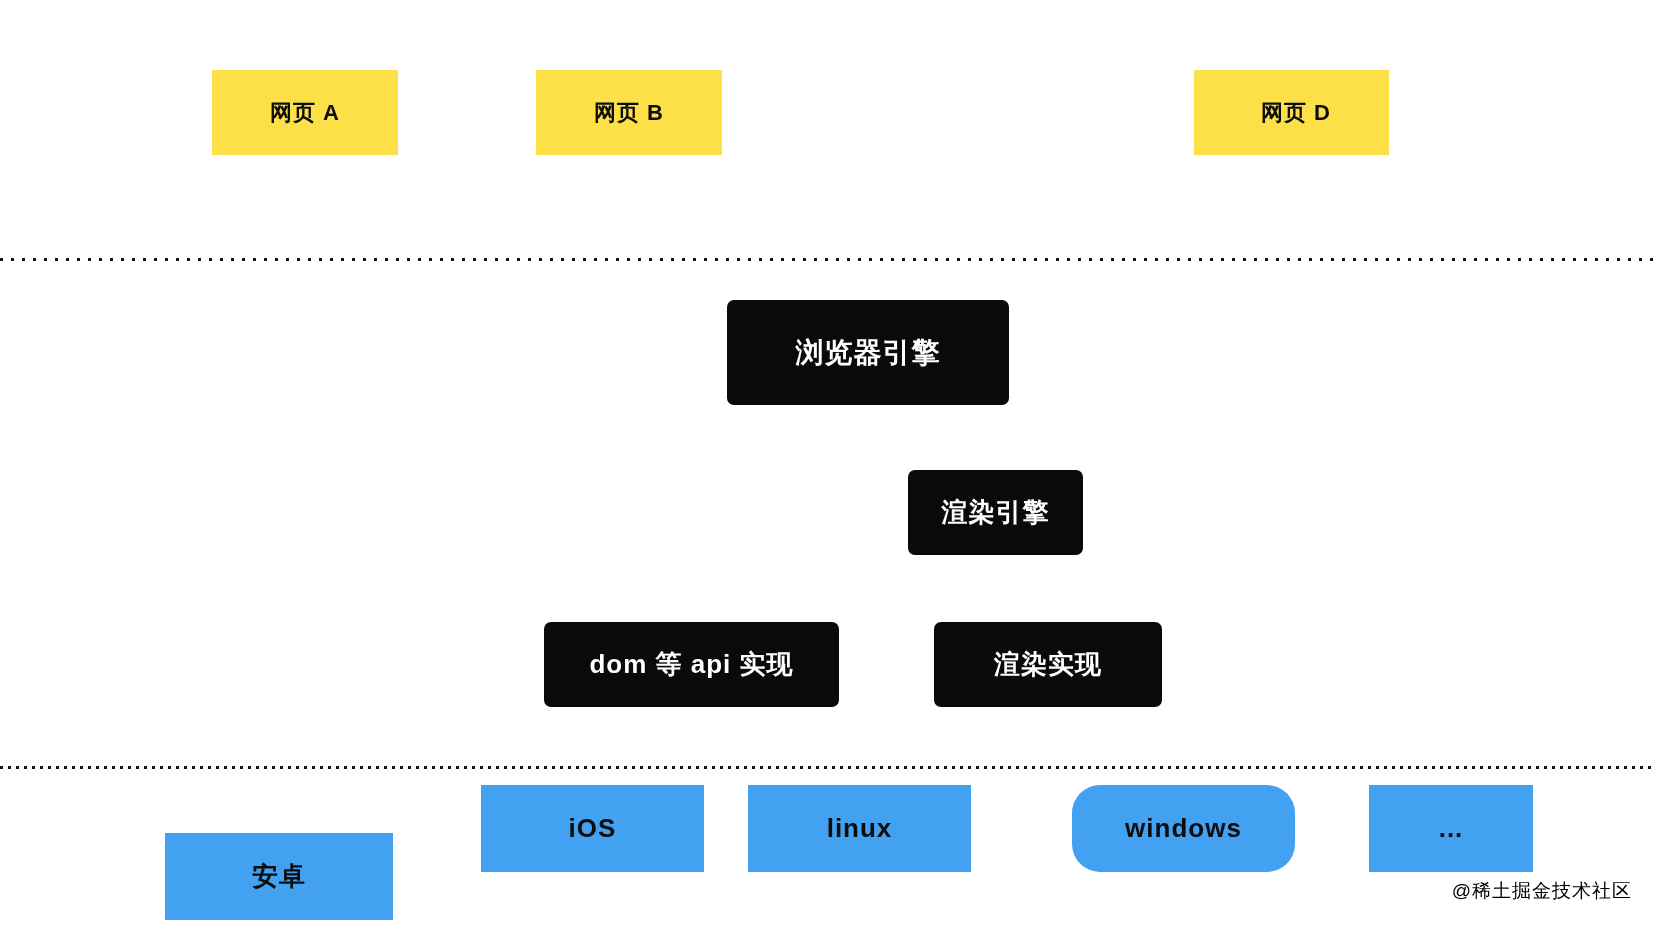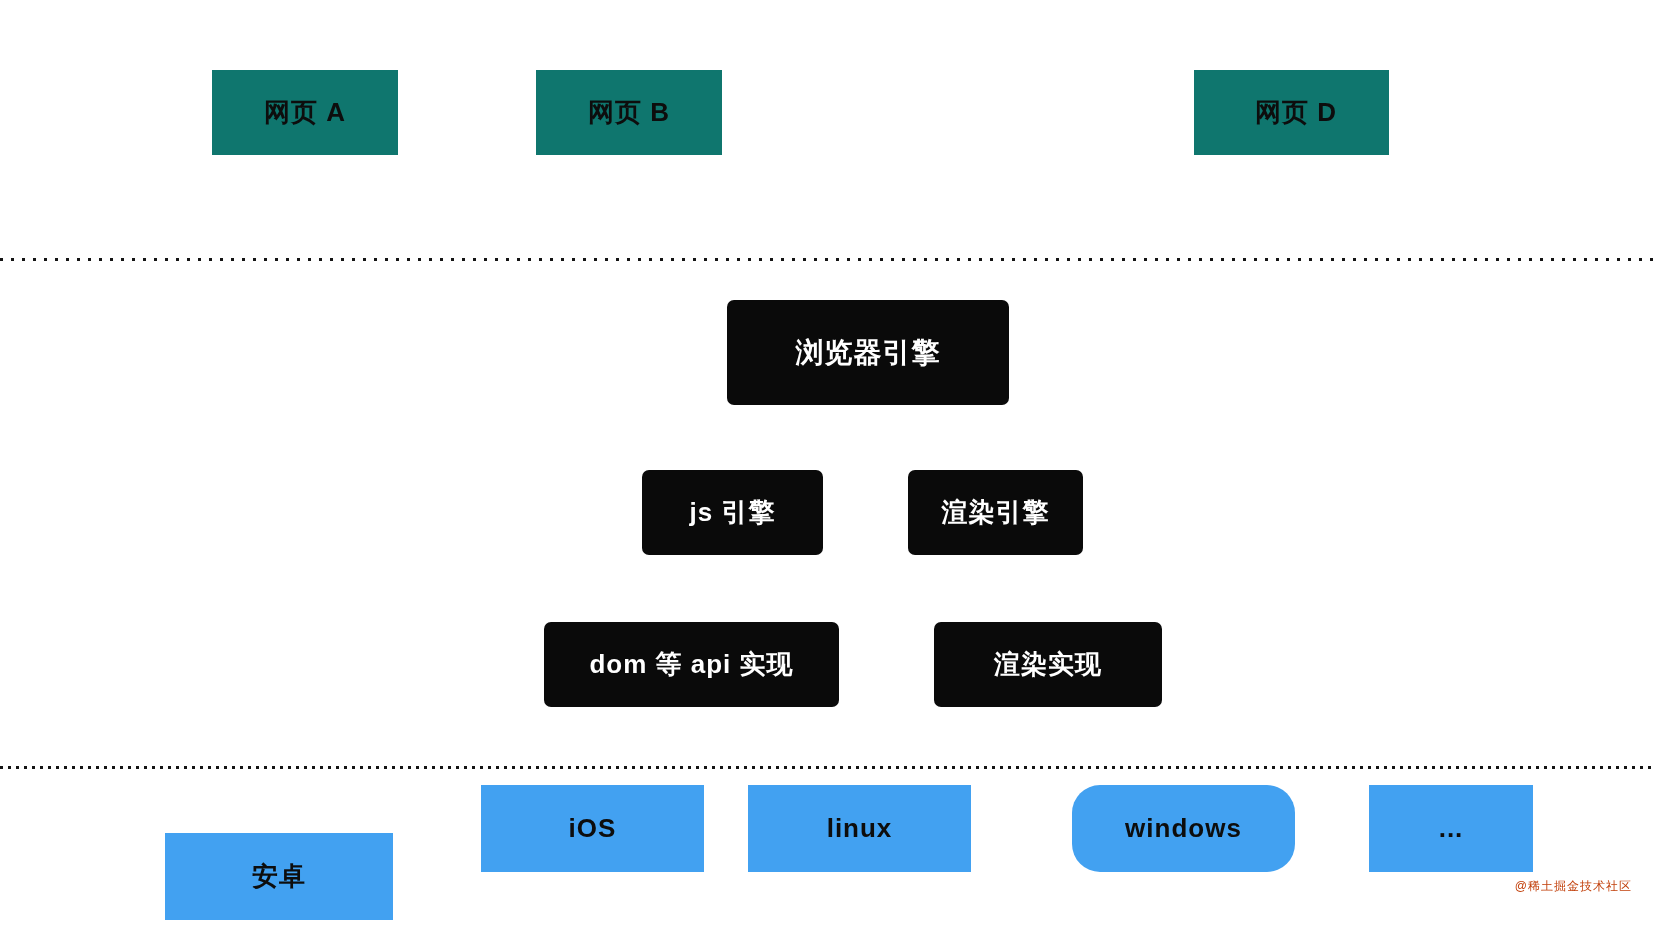--- a/index.html
+++ b/index.html
@@ -18,23 +18,23 @@
   .box {
     position: absolute;
     display: flex;
     align-items: center;
     justify-content: center;
     font-weight: 700;
     letter-spacing: 1px;
     white-space: nowrap;
   }
   .box-orange {
-    background: #0f766e;
+    background: #fde047;
     color: #0d0d0d;
-    font-size: 26px;
+    font-size: 22px;
   }
   .box-black {
     background: #0a0a0a;
     color: #ffffff;
     font-size: 26px;
     border-radius: 7px;
   }
   .box-black.lg {
     font-size: 28px;
   }
@@ -52,40 +52,39 @@
   .divider.sparse {
     background-image: repeating-linear-gradient(to right, #141414 0 3px, transparent 3px 11px);
   }
   .divider.dense {
     background-image: repeating-linear-gradient(to right, #141414 0 3px, transparent 3px 8px);
   }
   .watermark {
     position: absolute;
     right: 24px;
     top: 878px;
-    font-size: 12px;
-    color: #c2410c;
+    font-size: 19px;
+    color: #000000;
     letter-spacing: 1px;
     text-align: right;
   }
 </style>
 </head>
 <body>
 
 <div class="stage">
 
   <div class="box box-orange" style="left:212px; top:70px; width:186px; height:85px;">网页 A</div>
   <div class="box box-orange" style="left:536px; top:70px; width:186px; height:85px;">网页 B</div>
   <div class="box box-orange" style="left:1194px; top:70px; width:186px; height:85px;padding-left:9px;">网页 D</div>
 
   <div class="divider sparse" style="top:258px;"></div>
 
   <div class="box box-black lg" style="left:727px; top:300px; width:282px; height:105px;">浏览器引擎</div>
 
-  <div class="box box-black" style="left:642px; top:470px; width:181px; height:85px;">js 引擎</div>
   <div class="box box-black" style="left:908px; top:470px; width:175px; height:85px;">渲染引擎</div>
 
   <div class="box box-black" style="left:544px; top:622px; width:295px; height:85px;">dom 等 api 实现</div>
   <div class="box box-black" style="left:934px; top:622px; width:228px; height:85px;">渲染实现</div>
 
   <div class="divider dense" style="top:766px;"></div>
 
   <div class="box box-blue" style="left:165px; top:785px; width:228px; height:87px;margin-top:48px;">安卓</div>
   <div class="box box-blue" style="left:446px; top:785px; width:223px; height:87px;margin-left:35px;">iOS</div>
   <div class="box box-blue" style="left:748px; top:785px; width:223px; height:87px;">linux</div>

